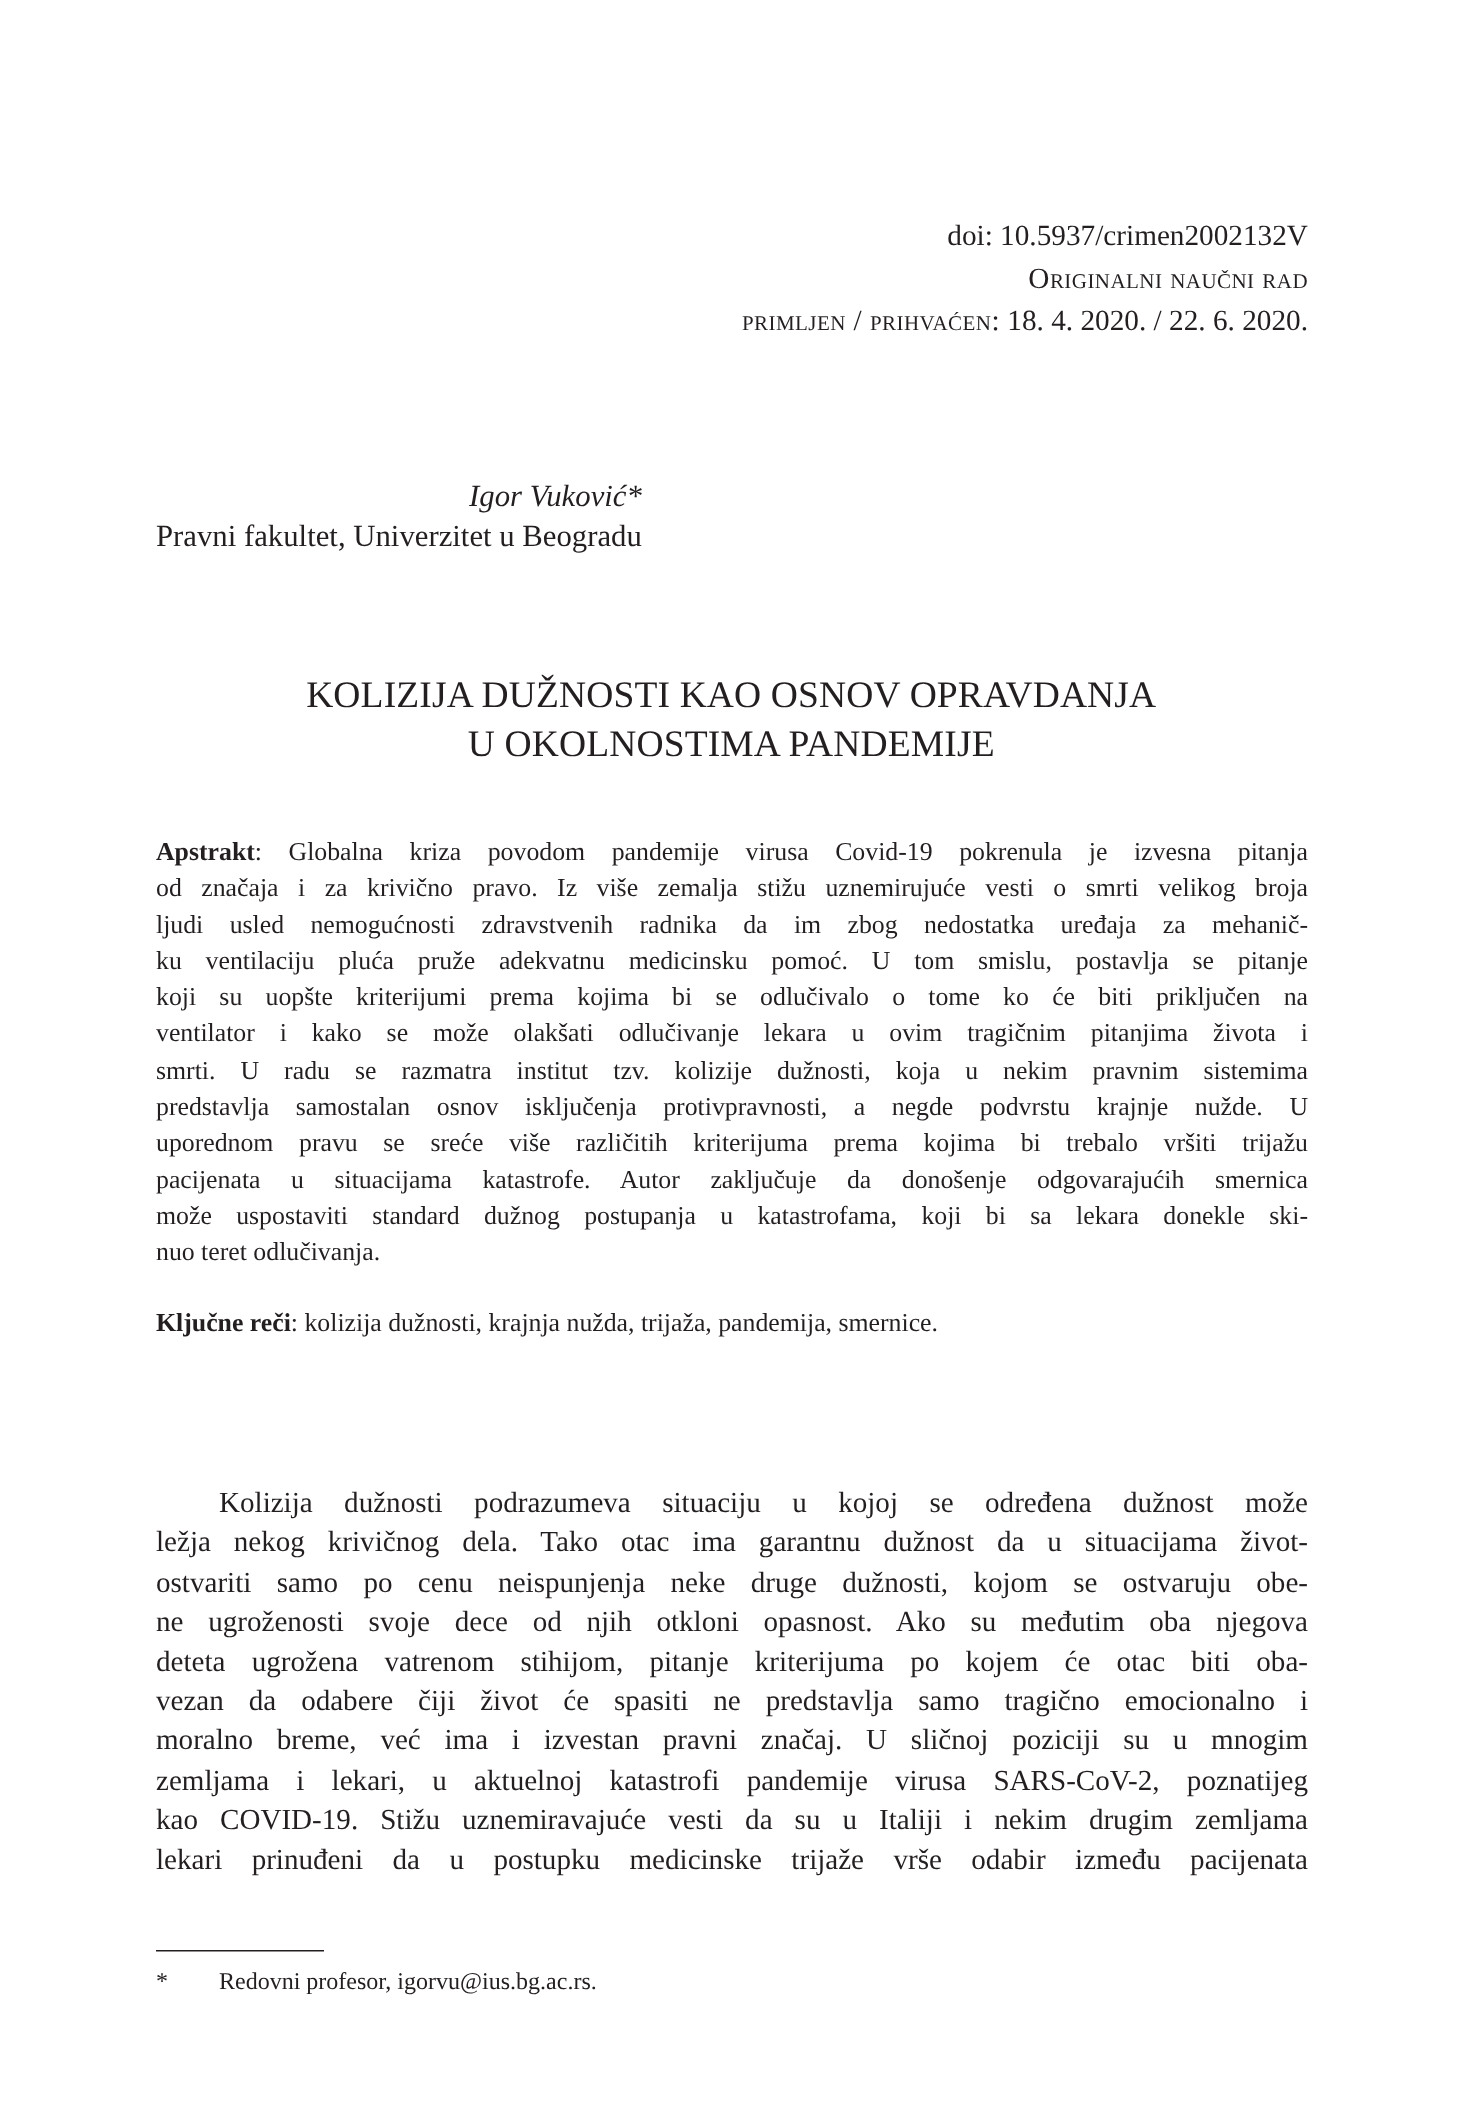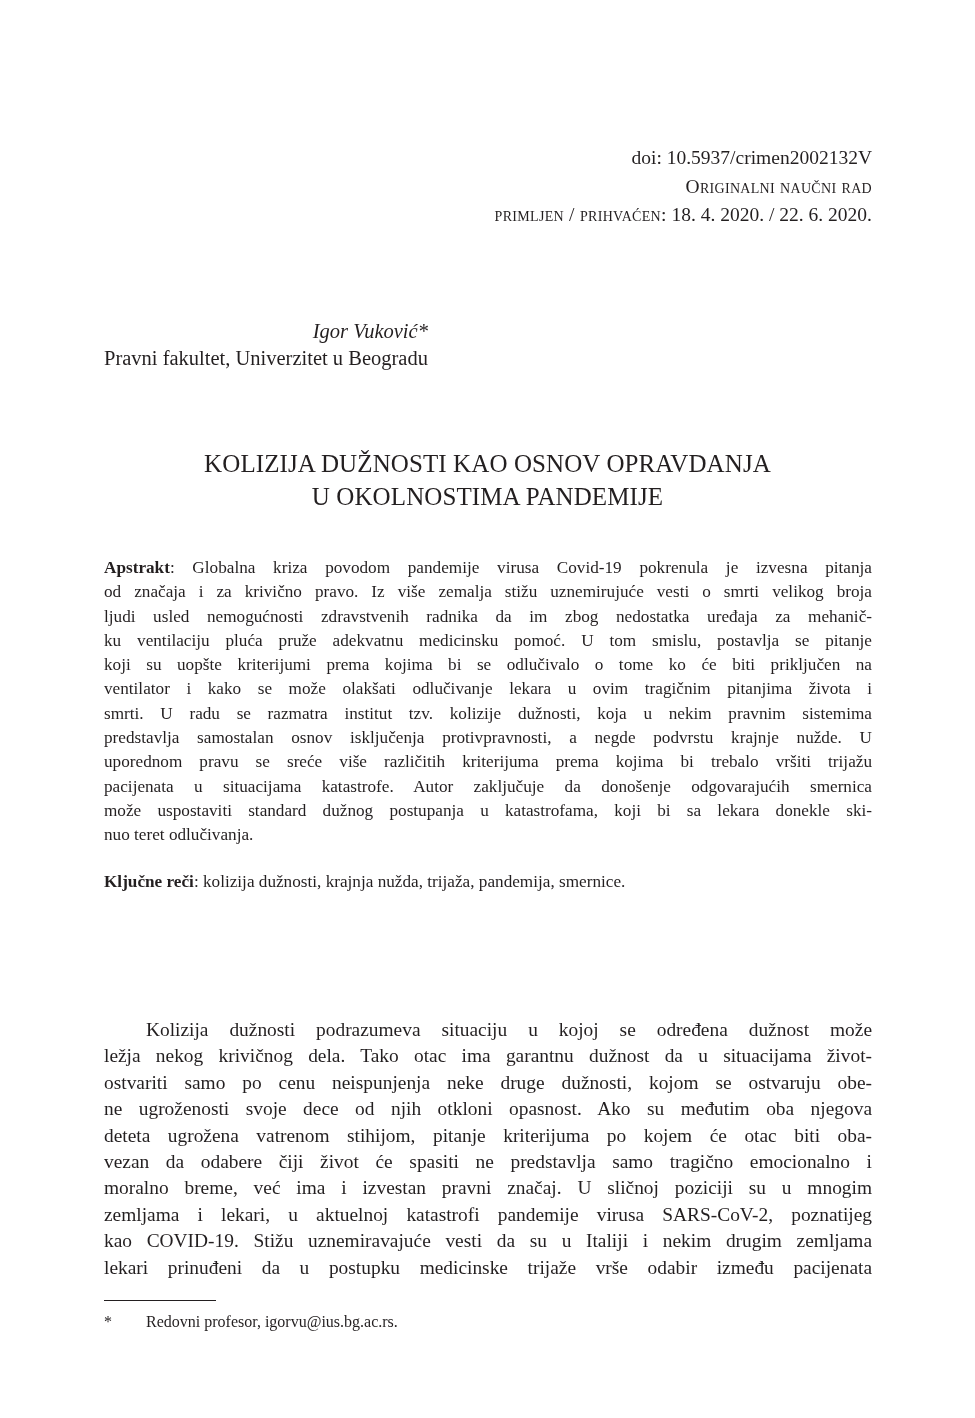--- a/index.html
+++ b/index.html
@@ -36,21 +36,21 @@
     .bold { font-weight: bold; }
     .keywords {
       position: absolute; left: 104px; top: 870px;
       font-size: 17.2px; line-height: 24px;
     }
     .body-text {
       position: absolute; left: 104px; top: 990px; width: 768px;
       font-size: 19.4px; line-height: 26.4px;
     }
     .body-text .line { height: 26.4px; }
-    .body-text .indent { padding-left: 42px; margin-top: 27px; }
+    .body-text .indent { padding-left: 42px; }
     .footnote-rule {
       position: absolute; left: 104px; top: 1300px;
       width: 112px; height: 1px; background: #231f20;
     }
     .footnote {
       position: absolute; left: 104px; top: 1311px;
       font-size: 16px; line-height: 22px;
     }
     .footnote .mark { display: inline-block; width: 42px; }
   </style>

